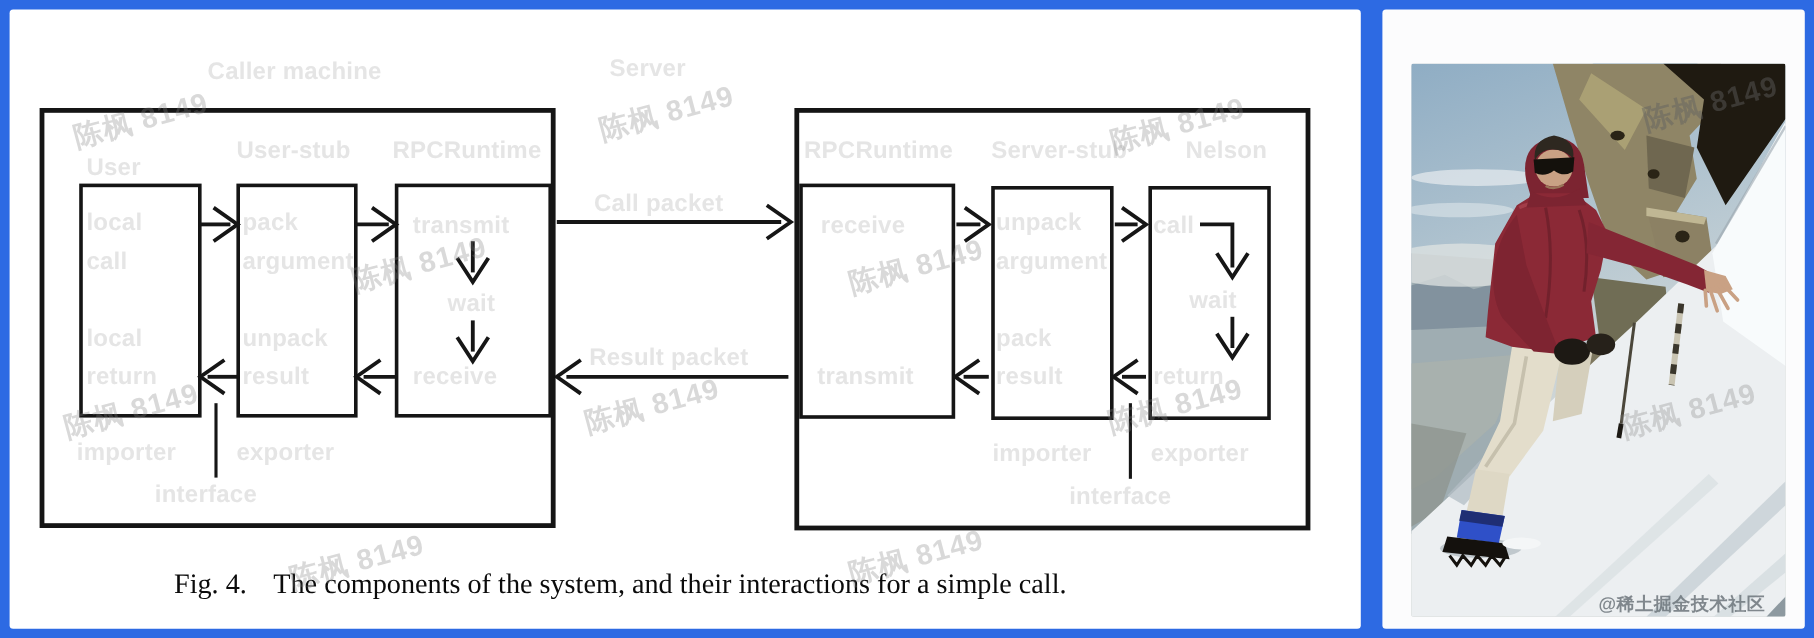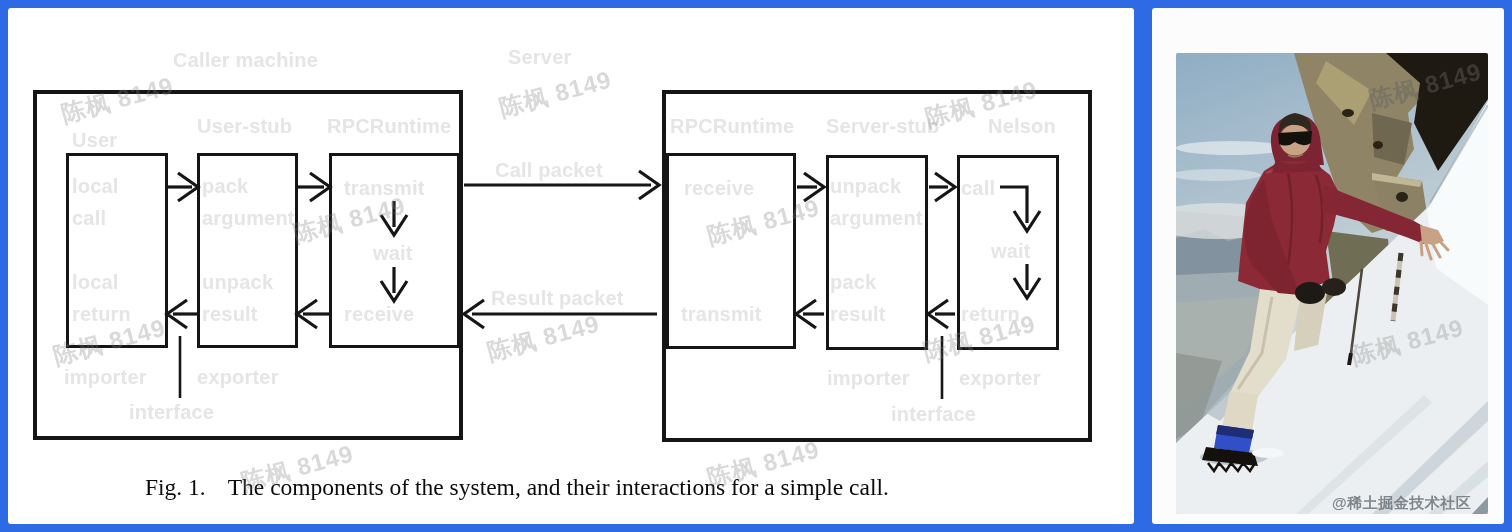--- a/index.html
+++ b/index.html
@@ -162,21 +162,21 @@
   <div class="lbl" style="left:830px; top:266px;">pack
 result</div>
   <div class="lbl" style="left:961px; top:172px;">call</div>
   <div class="lbl" style="left:991px; top:235px;">wait</div>
   <div class="lbl" style="left:961px; top:298px;">return</div>
   <div class="lbl" style="left:827px; top:362px;">importer</div>
   <div class="lbl" style="left:959px; top:362px;">exporter</div>
   <div class="lbl" style="left:891px; top:398px;">interface</div>
 
   <div class="caption">
-    <span class="fig">Fig. 1.</span><span>The components of the system, and their interactions for a simple call.</span>
+    <span class="fig">Fig. 4.</span><span>The components of the system, and their interactions for a simple call.</span>
   </div>
 
 
   <div class="photo">
     <svg viewBox="0 0 312 461" preserveAspectRatio="none" aria-hidden="true">
       <defs>
         <linearGradient id="skyGrad" x1="0" y1="0" x2="0.25" y2="1">
           <stop offset="0" stop-color="#8fadc4"></stop>
           <stop offset="0.45" stop-color="#b9c9d2"></stop>
           <stop offset="0.75" stop-color="#d6dad8"></stop>

